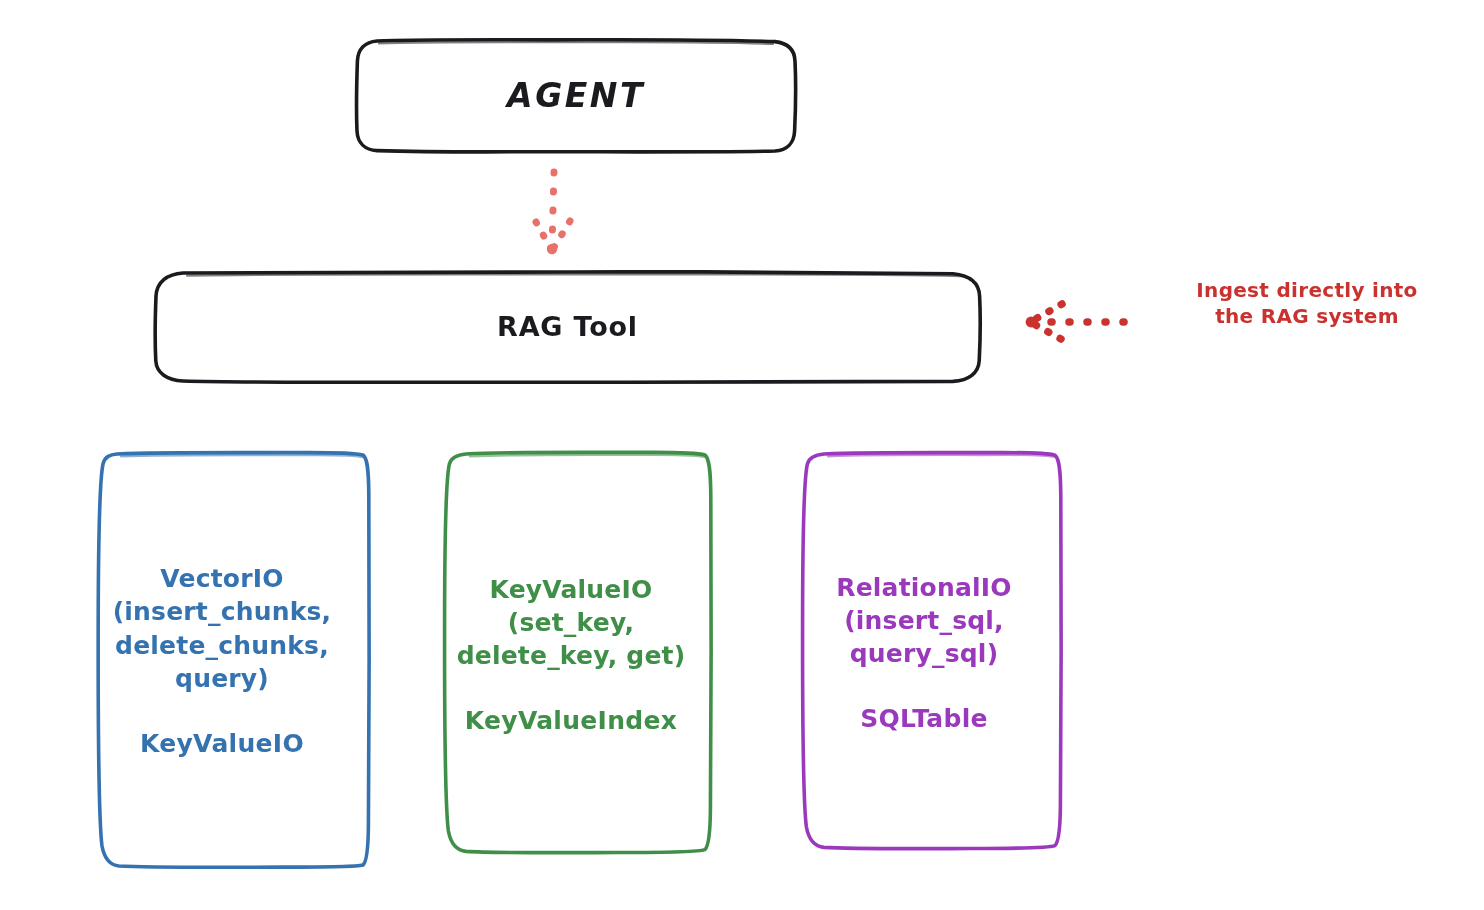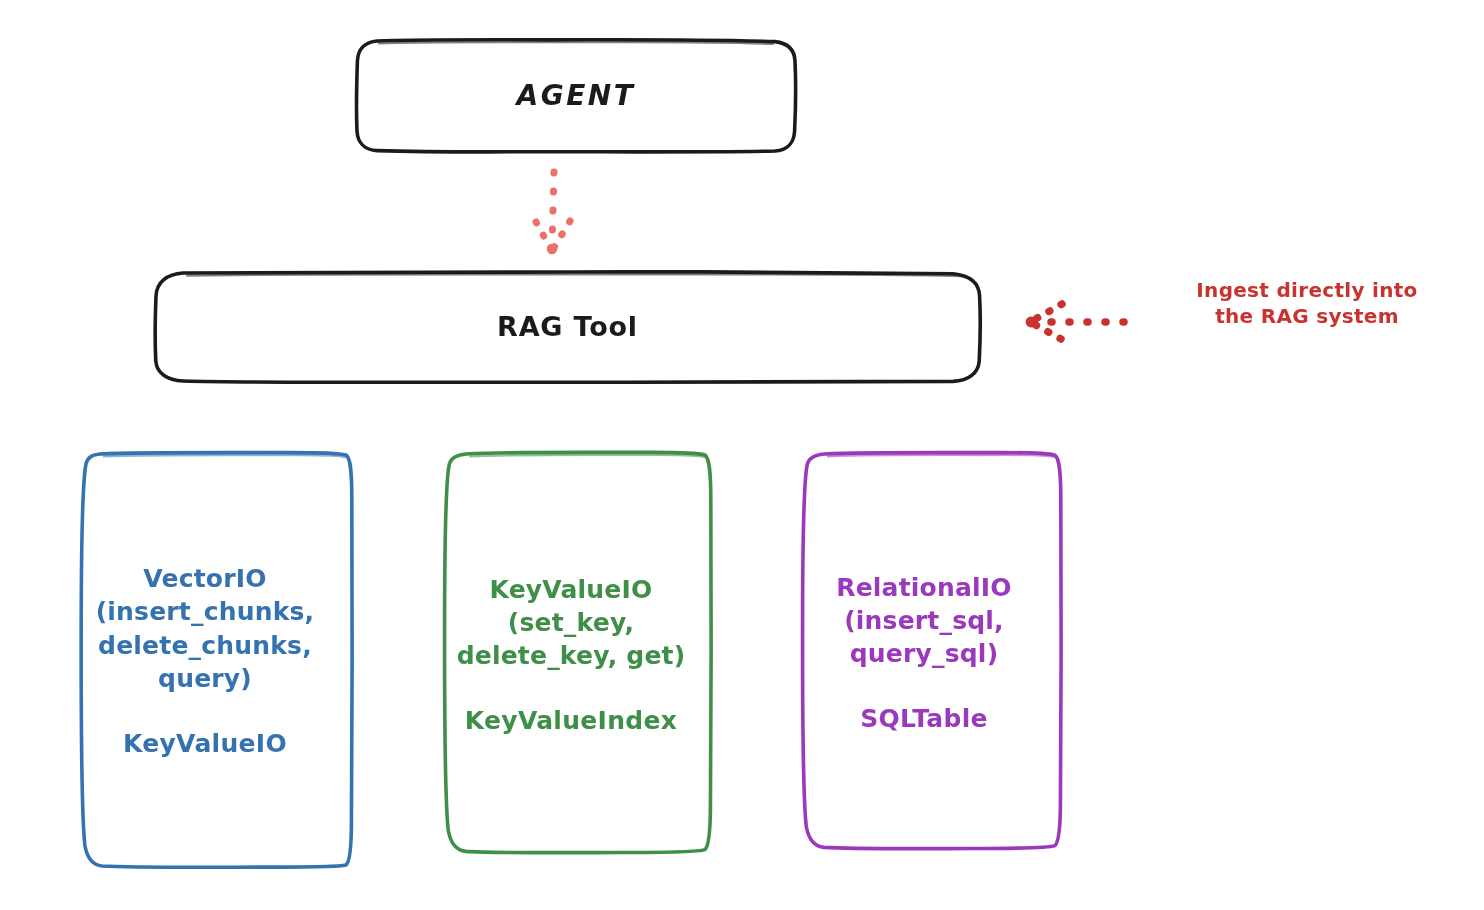--- a/index.html
+++ b/index.html
@@ -38,21 +38,21 @@
   #agent-node {
     left: 355px;
     top: 38px;
     width: 442px;
     height: 116px;
   }
   #agent-node .node-label {
     font-family: "DejaVu Sans", sans-serif;
     font-style: italic;
     font-weight: 700;
-    font-size: 28px;
+    font-size: 33px;
     letter-spacing: 2.5px;
     color: #1b1b1f;
   }
 
   
   #rag-tool-node {
     left: 153px;
     top: 270px;
     width: 829px;
     height: 114px;
@@ -75,21 +75,21 @@
   }
   .leaf .node-sublabel {
     font-family: "DejaVu Sans", sans-serif;
     font-weight: 600;
     font-size: 25px;
     margin-top: 34px;
     letter-spacing: 0.3px;
   }
 
   #vector-io-node {
-    left: 56px;
+    left: 73px;
     top: 450px;
     width: 298px;
     height: 420px;
   }
   #vector-io-node .node-label,
   #vector-io-node .node-sublabel { color: #3572b0; }
 
   #key-value-io-node {
     left: 428px;
     top: 450px;

